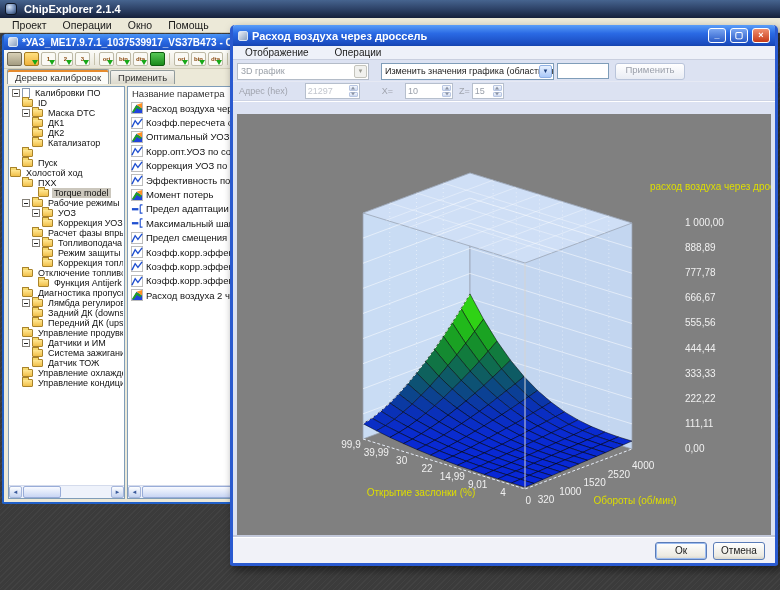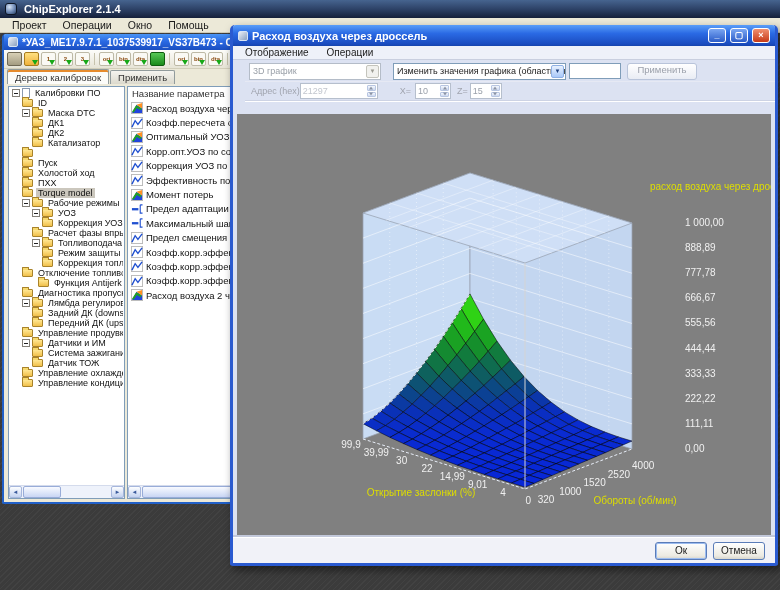--- a/index.html
+++ b/index.html
@@ -76,22 +76,22 @@
     border:3px solid #2a5ad0; border-top:none; border-radius:5px 5px 3px 3px;
     background:#dce2f2; box-shadow:3px 4px 8px rgba(0,0,0,.5); }
   .dlg-titlebar { height:21px; background:linear-gradient(180deg,#5a9ef8 0%,#2a6ae4 40%,#1a4cc0 90%,#1644ac 100%);
     border-radius:3px 3px 0 0; display:flex; align-items:center; gap:4px; padding:0 5px;
     color:#fff; font-size:11px; font-weight:bold; }
   .dlg-title-text { flex:1; white-space:nowrap; overflow:hidden; }
   .wbtn { width:18px; height:15px; flex:none; border:1px solid #fff; border-radius:3px; color:#fff;
     background:linear-gradient(#7aa6f2,#2b5cc8); font-size:9px; line-height:12px; text-align:center; font-weight:bold; }
   .wbtn.close { background:linear-gradient(#f09070,#c63а18); background:linear-gradient(#f09070,#c63a18); }
   .dlg-menubar { height:14px; background:#eef1f9; border-bottom:1px solid #c9cfdf; display:flex; align-items:center;
-    gap:2px; font-size:10px; color:#222; padding-left:4px; }
-  .dlg-row { position:absolute; left:12px; right:0; display:flex; align-items:center; padding:0 4px; }
+    gap:10px; font-size:10px; color:#222; padding-left:4px; }
+  .dlg-row { position:absolute; left:0; right:0; display:flex; align-items:center; padding:0 4px; }
   .row1 { top:36px; height:21px; border-bottom:1px solid #e6e9f4; }
   .row2 { top:57px; height:19px; border-bottom:1px solid #cdd3e4; box-shadow:0 1px 0 #fff; }
   .combo { height:17px; border:1px solid #7f9db9; background:#fff; position:relative; display:flex; align-items:center;
     font-size:9px; color:#222; padding:0 16px 0 3px; overflow:hidden; white-space:nowrap; }
   .combo .arrow { position:absolute; right:1px; top:1px; bottom:1px; width:13px; border-radius:2px;
     background:linear-gradient(#e8f1fe,#a9c8f8); border:1px solid #8fb0e4; color:#1c3e7c;
     font-size:6px; display:flex; align-items:center; justify-content:center; }
   .combo.disabled { color:#9aa0a8; border-color:#b4bcc8; }
   .combo.disabled .arrow { background:#f1f1ee; border-color:#c4c4bc; color:#9a9a92; }
   .vinput { height:16px; border:1px solid #7f9db9; background:#fff; font-size:9px; padding:0 3px; }
@@ -194,29 +194,29 @@
               <span class="tlabel">Катализатор</span>
             </div>
             <div class="trow" style="padding-left: 12px;">
               <span class="folder-icon"></span>
               <span class="tlabel"></span>
             </div>
             <div class="trow" style="padding-left: 12px;">
               <span class="folder-icon"></span>
               <span class="tlabel">Пуск</span>
             </div>
-            <div class="trow" style="padding-left: 12px;">
+            <div class="trow" style="">
               <span class="folder-icon"></span>
               <span class="tlabel">Холостой ход</span>
             </div>
             <div class="trow" style="padding-left: 12px;">
               <span class="folder-icon"></span>
               <span class="tlabel">ПХХ</span>
             </div>
-            <div class="trow selected" style="padding-left: 12px;">
+            <div class="trow selected" style="padding-left: 28px;">
               <span class="folder-icon"></span>
               <span class="tlabel">Torque model</span>
             </div>
             <div class="trow" style="padding-left: 12px;">
               <span class="ebox"></span>
               <span class="folder-icon"></span>
               <span class="tlabel">Рабочие режимы</span>
             </div>
             <div class="trow" style="padding-left: 22px;">
               <span class="ebox"></span>
@@ -442,29 +442,29 @@
       </div>
       <div class="combo" style="width:173px;margin-left:12px">
         <span>Изменить значения графика (области) на значение</span>
         <span class="arrow">▼</span>
       </div>
       <input class="vinput" style="width: 52px; margin-left: 3px;" value="">
       <div class="xbtn" style="width:70px;margin-left:6px">Применить</div>
     </div>
     <div class="dlg-row row2">
       <span class="dlbl" style="margin-left:2px">Адрес (hex)</span>
-      <div class="spinfield" style="width:78px;margin-left:0">
+      <div class="spinfield" style="width:55px;margin-left:17px">
         <span class="val" style="color:#c2c6ce">21297</span>
         <span class="spincol">
             <span class="sup"></span>
             <span class="sdn"></span>
           </span>
       </div>
       <span class="dlbl" style="margin-left:22px">X=</span>
-      <div class="spinfield" style="width:36px;margin-left:4px">
+      <div class="spinfield" style="width:48px;margin-left:12px">
         <span class="val">10</span>
         <span class="spincol">
             <span class="sup"></span>
             <span class="sdn"></span>
           </span>
       </div>
       <span class="dlbl" style="margin-left:6px">Z=</span>
       <div class="spinfield" style="width:32px;margin-left:2px">
         <span class="val">15</span>
         <span class="spincol">

